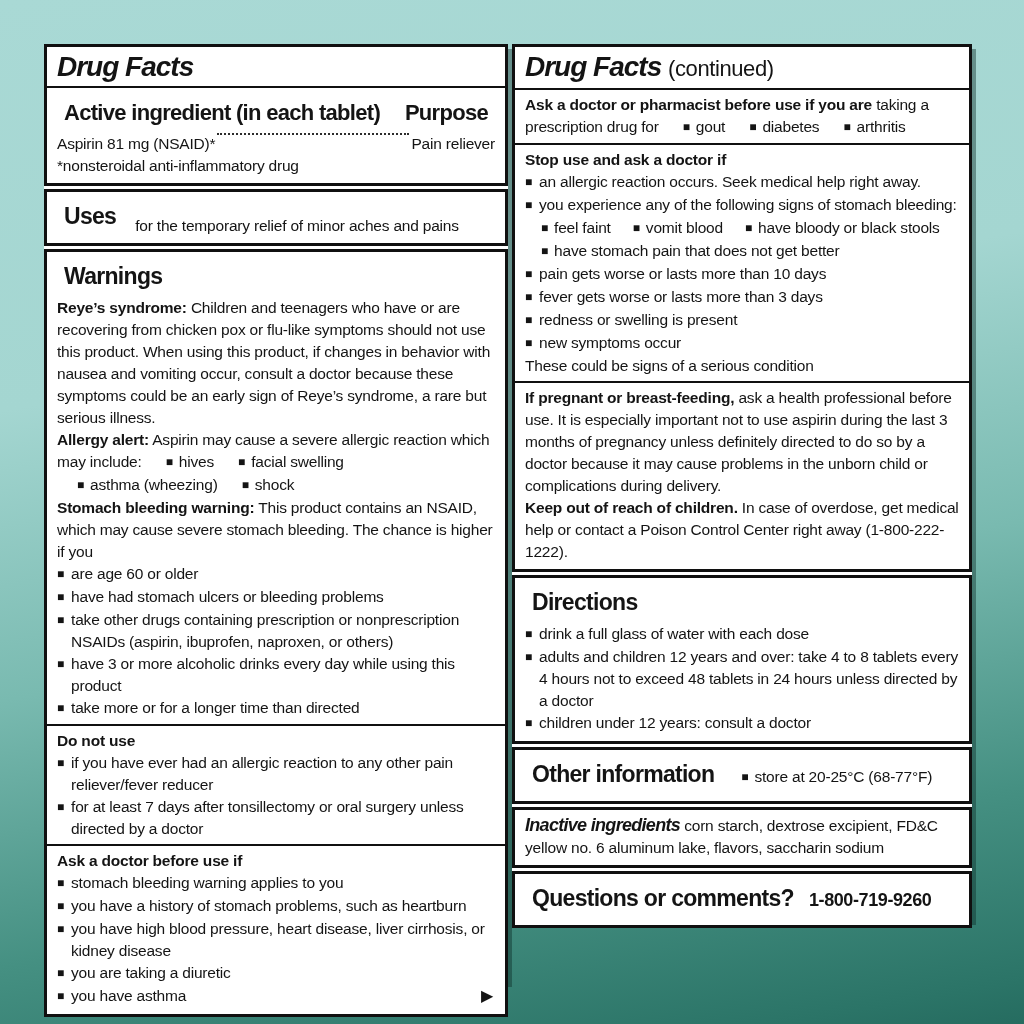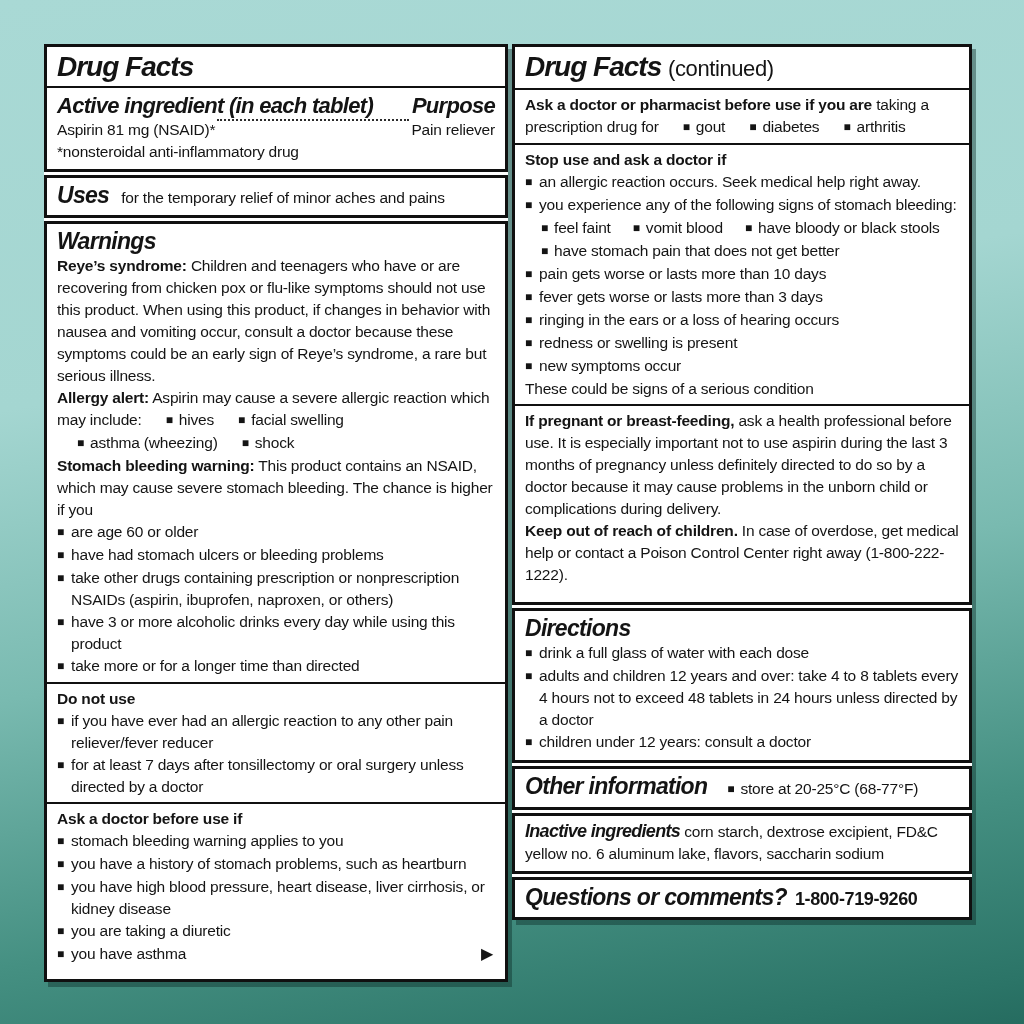--- a/index.html
+++ b/index.html
@@ -21,21 +21,21 @@
     box-shadow:4px 5px 0 rgba(12,44,38,0.42);
   }
   .panel-left{left:44px;top:44px;width:464px;height:938px;}
   .panel-right{left:512px;top:44px;width:460px;height:876px;}
   .box{border:3px solid #101010;background:#fff;padding:4px 10px 6px;}
   .grow{flex:1 1 auto;}
   .df-title{font-style:italic;font-weight:bold;font-size:28px;line-height:32px;letter-spacing:-1px;margin:0;display:inline;}
   .df-cont{font-style:normal;font-weight:normal;font-size:22px;letter-spacing:-0.4px;}
   .rule{border-top:2px solid #101010;margin:3px -10px 4px;}
   .rule-thin{border-top:2px solid #101010;margin:4px -10px 4px;}
-  .sec-h{font-style:italic;font-weight:bold;font-size:23px;line-height:27px;letter-spacing:-0.7px;margin:0;}
+  .sec-h{font-weight:bold;font-size:23px;line-height:27px;letter-spacing:-0.7px;margin:7px;}
   .sec-h-inline{font-style:italic;font-weight:bold;font-size:18px;letter-spacing:-0.7px;}
   .sub-h{font-weight:bold;margin:0;}
   p{margin:0;}
   b{letter-spacing:-0.2px;}
   .hd-row{display:flex;justify-content:space-between;align-items:baseline;}
   .hd-row .sec-h{font-size:22px;}
   .leader-row{display:flex;align-items:flex-start;}
   .leader{flex:1 1 auto;border-bottom:2px dotted #2c2c2c;margin:0 2px 4px;}
   .uses-row{display:flex;align-items:flex-end;gap:12px;}
   .bi{display:flex;align-items:flex-start;}
@@ -183,24 +183,20 @@
       <div class="bi">
           <span class="sq"></span>
           <span class="tx">pain gets worse or lasts more than 10 days</span>
         </div>
       <div class="bi">
           <span class="sq"></span>
           <span class="tx">fever gets worse or lasts more than 3 days</span>
         </div>
       <div class="bi">
           <span class="sq"></span>
-          <span class="tx">ringing in the ears or a loss of hearing occurs</span>
-        </div>
-      <div class="bi">
-          <span class="sq"></span>
           <span class="tx">redness or swelling is present</span>
         </div>
       <div class="bi">
           <span class="sq"></span>
           <span class="tx">new symptoms occur</span>
         </div>
       <p>These could be signs of a serious condition</p>
 
       <div class="rule-thin"></div>
       <p><b>If pregnant or breast-feeding,</b> <span>ask a health professional before use. It is especially important not to use aspirin during the last 3 months of pregnancy unless definitely directed to do so by a doctor because it may cause problems in the unborn child or complications during delivery.</span></p>

